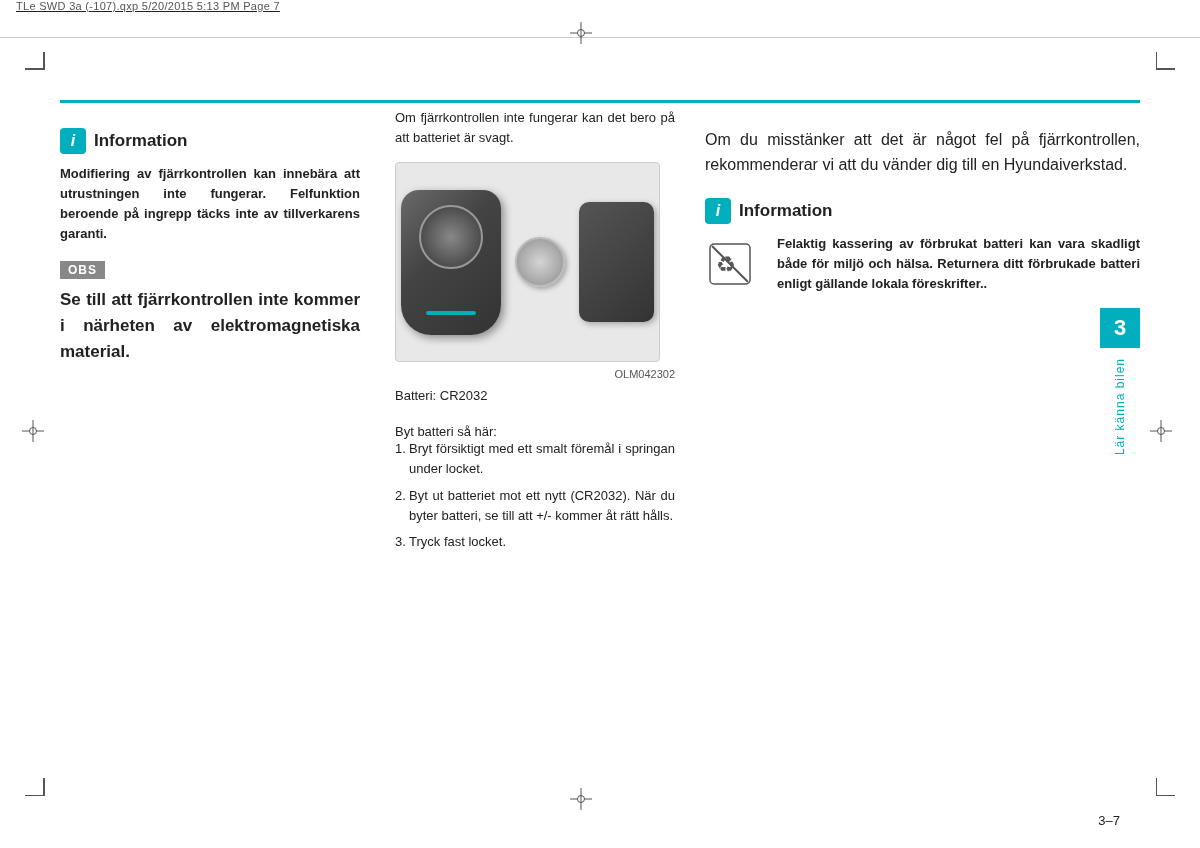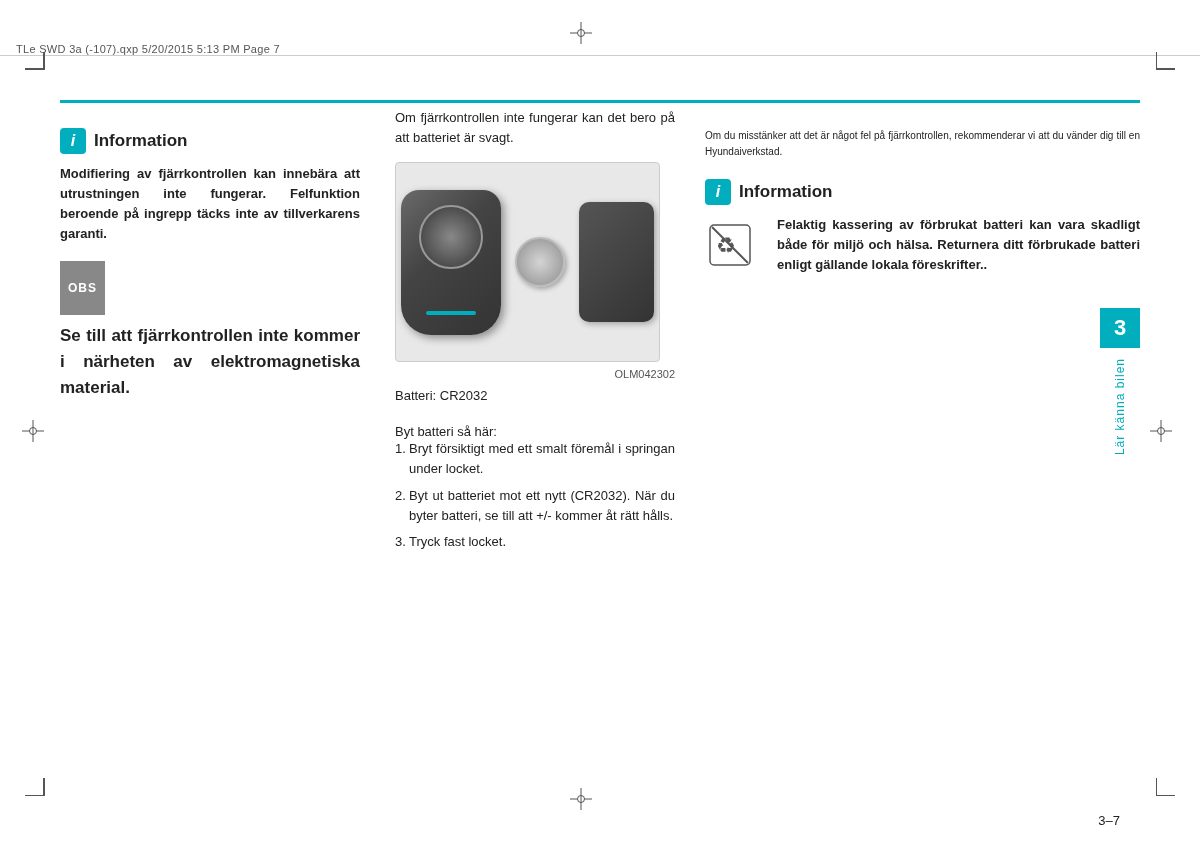--- a/index.html
+++ b/index.html
@@ -11,25 +11,26 @@
       width: 1200px;
       height: 848px;
       overflow: hidden;
       position: relative;
     }
 
     
     .header-bar {
       position: absolute;
       top: 0; left: 0; right: 0;
-      height: 56px;
+      height: 38px;
       border-bottom: 1px solid #ccc;
       display: flex;
-      align-items: flex-end;
+      align-items: flex-start;
       padding: 0 16px;
+      text-decoration: underline;
     }
     .header-text {
       font-size: 11px;
       color: #555;
       letter-spacing: 0.3px;
     }
 
     
     .cyan-line {
       position: absolute;
@@ -151,21 +152,21 @@
       text-align: justify;
       margin-bottom: 16px;
     }
 
     
     .obs-box {
       background: #888;
       color: #fff;
       font-size: 12px;
       font-weight: bold;
-      padding: 20px 8px;
+      padding: 2px 8px;
       display: inline-block;
       margin-bottom: 8px;
       letter-spacing: 1px;
     }
 
     .obs-text {
       font-size: 17px;
       font-weight: bold;
       color: #222;
       line-height: 1.55;
@@ -292,21 +293,21 @@
       padding-left: 14px;
       position: relative;
     }
     .steps-list li .step-num {
       position: absolute;
       left: 0;
     }
 
     
     .right-intro {
-      font-size: 10px;
+      font-size: 16px;
       color: #222;
       line-height: 1.55;
       text-align: justify;
       margin-top: 20px;
       margin-bottom: 17px;
     }
 
     
     .info-box-right {
       display: flex;

